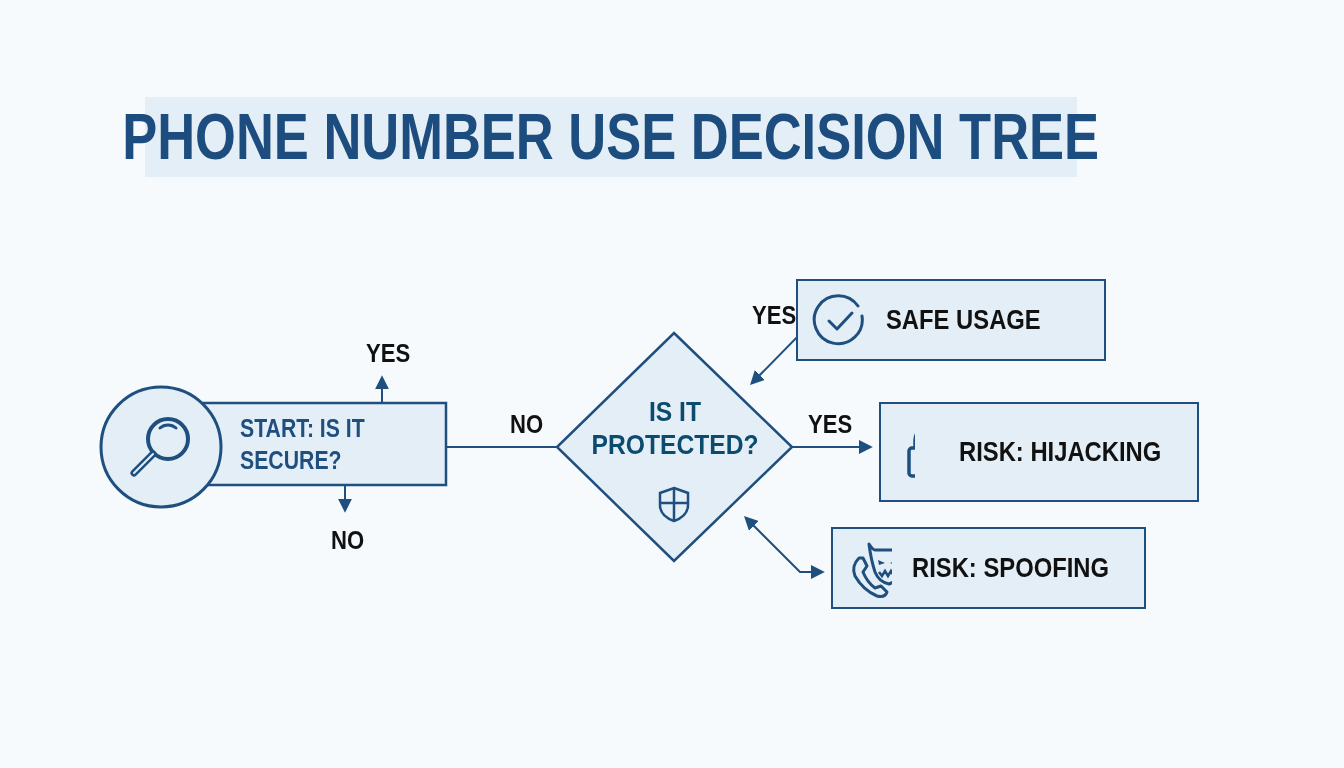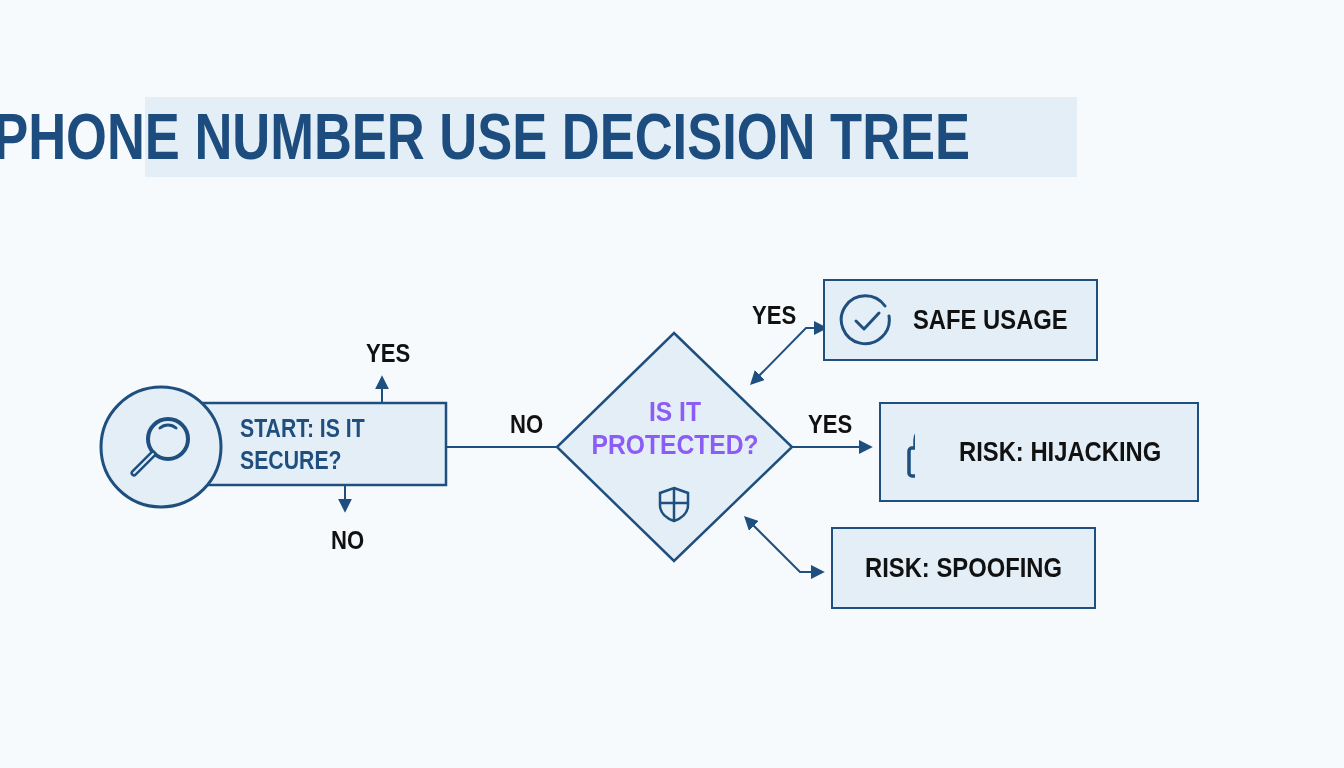--- a/index.html
+++ b/index.html
@@ -4,21 +4,21 @@
 <style>
   html, body { margin:0; padding:0; }
   body {
     width:1344px; height:768px; position:relative; overflow:hidden;
     background:#f7fafc;
     font-family:"Liberation Sans", sans-serif;
   }
   .title-band {
     position:absolute; left:145px; top:97px; width:932px; height:80px;
     background:#e3eef6;
-    display:flex; align-items:center; justify-content:flex-end;
+    display:flex; align-items:center; justify-content:center;
   }
   .title-text {
     font-family:"Liberation Sans", sans-serif; font-weight:bold;
     font-size:64px; color:#1c4d7e; letter-spacing:0px;
     transform:scaleX(0.82); white-space:nowrap;
   }
   svg.lines { position:absolute; left:0; top:0; }
   .box {
     position:absolute; background:#e3eef6; border:2.5px solid #1e4f7f;
     box-sizing:border-box; display:flex; align-items:center;
@@ -31,21 +31,21 @@
     font-weight:bold; font-size:28px; color:#111; white-space:nowrap;
     transform:scaleX(0.85); transform-origin:left center;
   }
   .start-text {
     position:absolute; left:240px; top:412px; font-weight:bold; font-size:25px;
     color:#1e4f7f; line-height:32px; transform:scaleX(0.85); transform-origin:left top;
   }
   .start-text div { white-space:nowrap; }
   .diamond-text {
     position:absolute; left:575px; top:395px; width:200px; text-align:center;
-    font-weight:bold; font-size:28px; color:#8b5cf6; line-height:33px;
+    font-weight:bold; font-size:28px; color:#0c4a6e; line-height:33px;
   }
   .diamond-text div { transform:scaleX(0.88); white-space:nowrap; }
 </style>
 </head>
 <body>
 
 <div class="title-band">
   <div class="title-text">PHONE NUMBER USE DECISION TREE</div>
 </div>
 
@@ -100,39 +100,39 @@
 <div class="label" style="left:510px; top:409px;">NO</div>
 
 <div class="diamond-text">
   <div>IS IT</div>
   <div>PROTECTED?</div>
 </div>
 
 <div class="label" style="left:752px; top:300px;">YES</div>
 <div class="label" style="left:808px; top:409px;">YES</div>
 
-<div class="box" style="left:823px; top:279px; width:275px; height:82px;">
+<div class="box" style="left:796px; top:279px; width:310px; height:82px;">
   <svg width="60" height="60" style="margin-left:12px;">
     <path d="M48,16 A24,24 0 1 0 52,26" fill="none" stroke="#1e4f7f" stroke-width="3" stroke-linecap="round"></path>
     <path d="M19,31 L27,39 L42,23" fill="none" stroke="#1e4f7f" stroke-width="3" stroke-linecap="round" stroke-linejoin="round"></path>
   </svg>
   <span class="box-text" style="margin-left:16px;">SAFE USAGE</span>
 </div>
 
 <div class="box" style="left:879px; top:402px; width:320px; height:100px;">
   <svg width="50" height="60" style="margin-left:22px;">
     <path d="M12,26 L12,18 A12,12 0 0 1 36,18 L36,26" fill="none" stroke="#1e4f7f" stroke-width="3.5"></path>
     <rect x="6" y="26" width="36" height="28" rx="3" fill="none" stroke="#1e4f7f" stroke-width="3.5"></rect>
     <circle cx="24" cy="37" r="4" fill="#1e4f7f"></circle>
     <rect x="22.5" y="38" width="3" height="8" fill="#1e4f7f"></rect>
   </svg>
   <span class="box-text" style="margin-left:44px;">RISK: HIJACKING</span>
 </div>
 
-<div class="box" style="left:831px; top:527px; width:265px; height:82px;">
+<div class="box" style="left:831px; top:527px; width:315px; height:82px;">
   <svg width="70" height="64" style="margin-left:12px;">
     <path d="M14,22 Q6,30 10,40 Q18,54 32,60 Q40,62 42,56 L36,50 L30,52 Q22,46 18,36 L22,30 L18,22 Z" fill="none" stroke="#1e4f7f" stroke-width="3" stroke-linejoin="round"></path>
     <path d="M24,8 Q28,14 30,14 L48,14 Q52,14 58,6 Q60,20 56,30 Q54,44 44,48 Q34,46 30,36 Q26,24 24,8 Z" fill="none" stroke="#1e4f7f" stroke-width="3" stroke-linejoin="round"></path>
     <path d="M33,24 L40,27 L34,29 Z" fill="#1e4f7f"></path>
     <path d="M52,24 L45,27 L51,29 Z" fill="#1e4f7f"></path>
     <path d="M34,36 L37,40 L40,35 L43,40 L46,35 L49,40 L52,36" fill="none" stroke="#1e4f7f" stroke-width="2.5"></path>
   </svg>
   <span class="box-text" style="margin-left:20px;">RISK: SPOOFING</span>
 </div>
 

